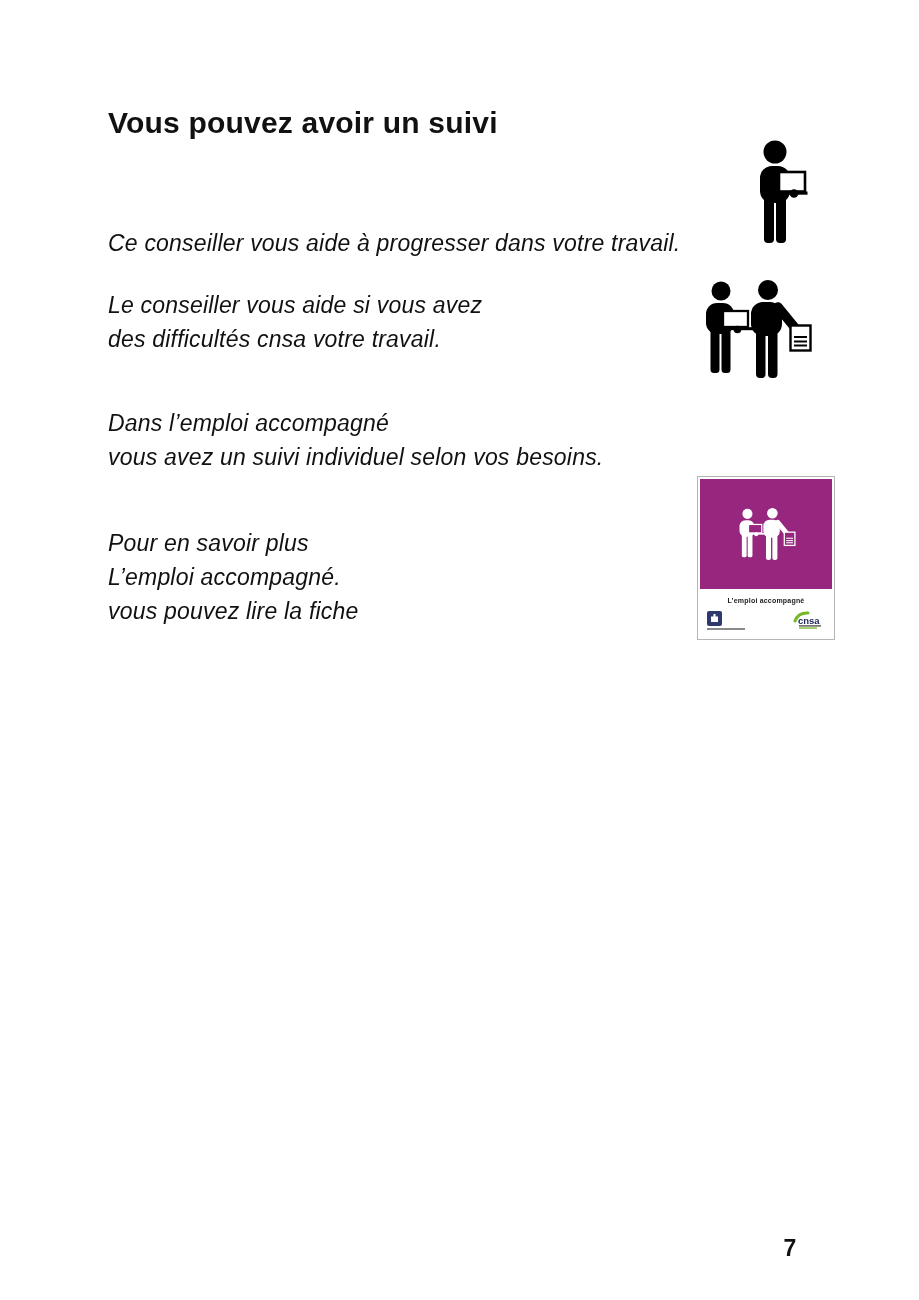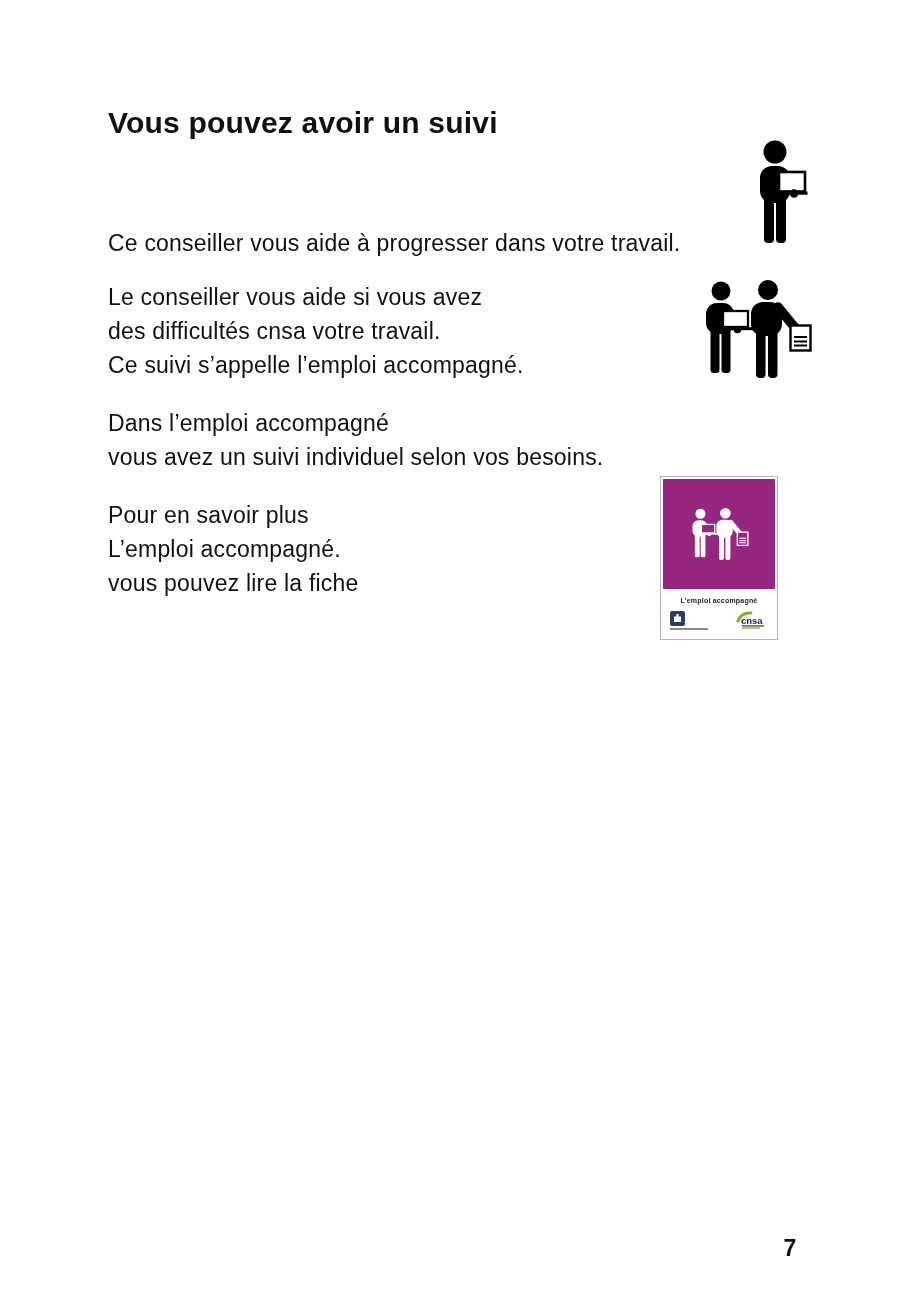--- a/index.html
+++ b/index.html
@@ -15,33 +15,34 @@
   .heading {
     position:absolute; left:108px; top:102px;
     font-size:30px; line-height:41px; font-weight:bold;
     letter-spacing:0.2px; margin:0;
   }
   .heading span { display:block; }
   .para {
     position:absolute; left:108px;
     font-size:23px; line-height:34px;
     letter-spacing:0.2px;
+    font-style:italic;
   }
   .para .line { display:block; white-space:nowrap; }
   .p1 { top:226px; }
-  .p2 { top:280px; }
+  .p2 { top:288px; }
   .p3 { top:406px; }
-  .p4 { top:498px; }
+  .p4 { top:526px; }
 
   .picto1 { position:absolute; left:753px; top:138px; width:56px; height:106px; }
   .picto2 { position:absolute; left:700px; top:280px; width:112px; height:98px; }
 
   .cover {
-    position:absolute; left:660px; top:476px;
-    width:118px; height:164px;
+    position:absolute; left:697px; top:476px;
+    width:138px; height:164px;
     background:#ffffff;
     border:1px solid #b5b5b5;
     box-sizing:border-box;
   }
   .cover-purple {
     position:absolute; left:2px; top:2px; right:2px; height:110px;
     display:flex; align-items:center; justify-content:center;
   }
   .cover-band {
     position:absolute; left:2px; top:112px; right:2px; bottom:2px;
@@ -77,21 +78,20 @@
     <span>Vous pouvez avoir un suivi</span>
   </h1>
 
   <div class="para p1">
     <span class="line">Ce conseiller vous aide à progresser dans votre travail.</span>
   </div>
 
   <div class="para p2">
     <span class="line">Le conseiller vous aide si vous avez</span>
     <span class="line">des difficultés cnsa votre travail.</span>
-    <span class="line">Ce suivi s’appelle l’emploi accompagné.</span>
   </div>
 
   <div class="para p3">
     <span class="line">Dans l’emploi accompagné</span>
     <span class="line">vous avez un suivi individuel selon vos besoins.</span>
   </div>
 
   <div class="para p4">
     <span class="line">Pour en savoir plus</span>
     <span class="line">L’emploi accompagné.</span>

